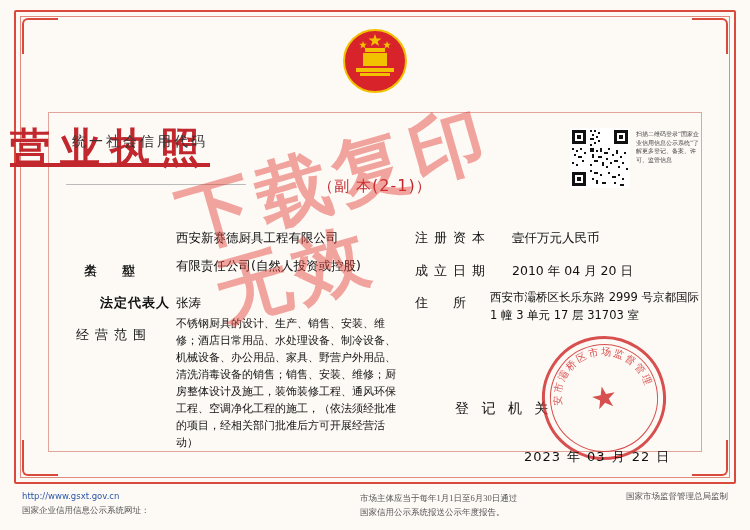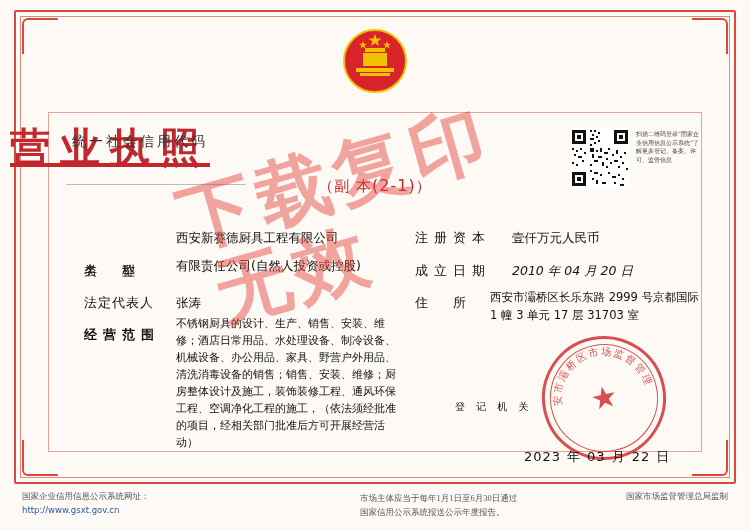--- a/index.html
+++ b/index.html
@@ -76,34 +76,34 @@
 
   
   .field{position:absolute;font-size:12.5px;color:#222;}
   .flabel{letter-spacing:6px;color:#111;font-size:13px;}
   .fvalue{color:#111;font-size:12.5px;}
 
   .row-name-l{left:84px;top:229px;margin-top:33px;}
   .row-name-v{left:176px;top:230px;}
   .row-type-l{left:84px;top:262px;}
   .row-type-v{left:176px;top:258px;}
-  .row-rep-l{left:84px;top:294px;letter-spacing:1px;}
+  .row-rep-l{left:100px;top:294px;letter-spacing:1px;font-weight:bold;}
   .row-rep-v{left:176px;top:295px;}
-  .row-scope-l{left:84px;top:326px;font-weight:bold;}
+  .row-scope-l{left:76px;top:326px;}
   .row-scope-v{left:176px;top:315px;width:228px;line-height:1.55;font-size:11px;}
 
   .row-cap-l{left:415px;top:229px;}
   .row-cap-v{left:512px;top:230px;}
   .row-date-l{left:415px;top:262px;}
-  .row-date-v{left:512px;top:263px;font-style:italic;}
+  .row-date-v{left:512px;top:263px;}
   .row-addr-l{left:415px;top:294px;}
   .row-addr-v{left:490px;top:288px;width:212px;line-height:1.6;font-size:11.5px;}
 
   .reg-org{
-    position:absolute;left:455px;top:400px;font-size:10px;letter-spacing:4px;color:#111;
+    position:absolute;left:455px;top:400px;font-size:14px;letter-spacing:4px;color:#111;
   }
   
   .date-line{
     position:absolute;left:520px;top:448px;font-size:13px;color:#111;letter-spacing:1px;
   }
   .date-line span.num{margin:0 4px;}
   .date-line span.unit{margin:0 2px;}
 
   
   .seal{
@@ -289,22 +289,22 @@
     <span class="num">2023</span><span class="unit">年</span><span class="num">03</span><span class="unit">月</span><span class="num">22</span><span class="unit">日</span>
   </div>
 
   <div class="watermark">下载复印</div>
   <div class="watermark2">无效</div>
 
 </div>
 
 <div class="footer">
   <div class="foot-left">
+    <div><a href="#">http://www.gsxt.gov.cn</a></div>
     <div>国家企业信用信息公示系统网址：</div>
-    <div><a href="#">http://www.gsxt.gov.cn</a></div>
   </div>
   <div class="foot-center">
     <div>市场主体应当于每年1月1日至6月30日通过</div>
     <div>国家信用公示系统报送公示年度报告。</div>
   </div>
   <div class="foot-right">
     <div>国家市场监督管理总局监制</div>
   </div>
 </div>
 

